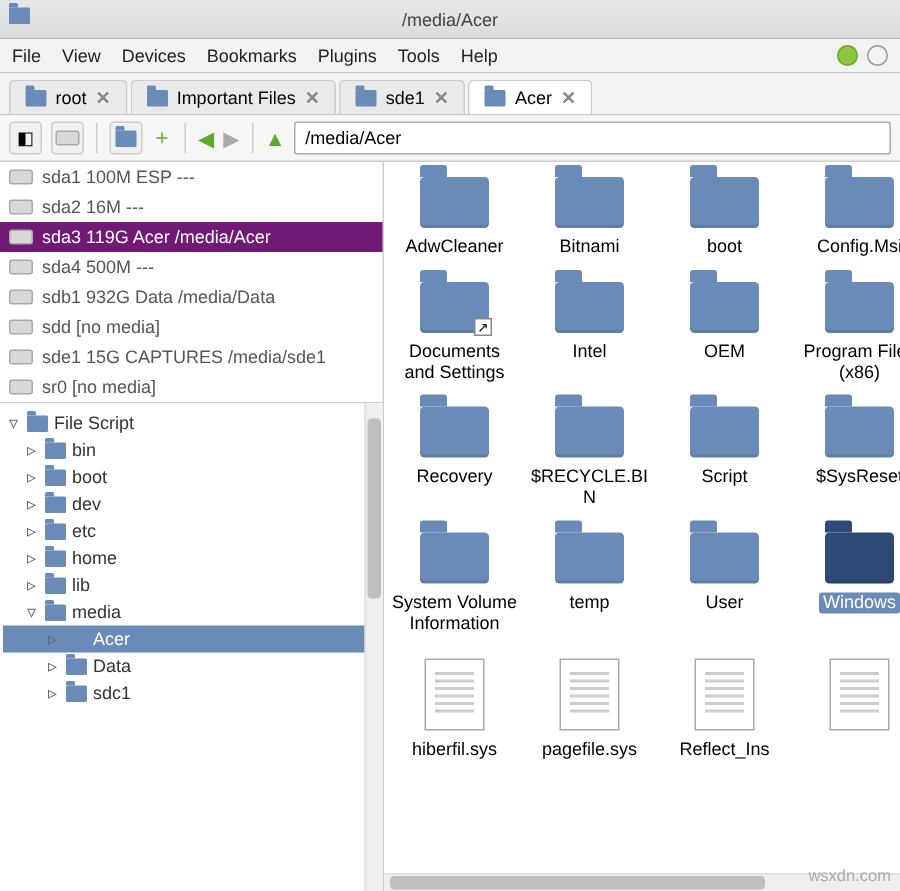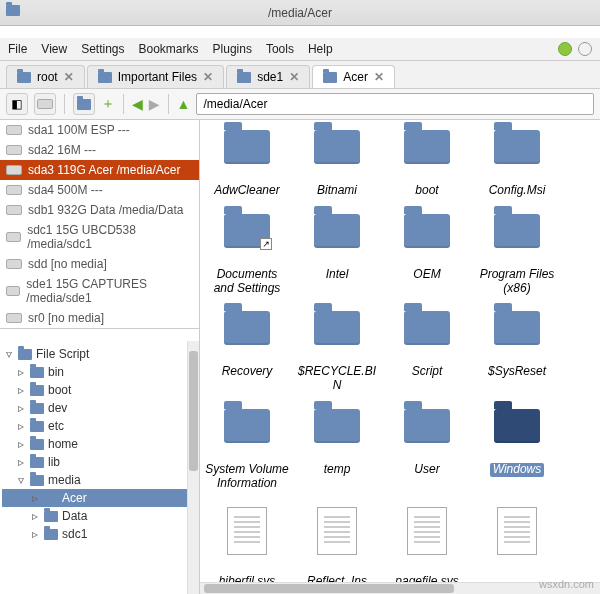--- a/index.html
+++ b/index.html
@@ -1,55 +1,55 @@
 <!DOCTYPE html>
 <html><head>
 <meta charset="utf-8">
 <style>
   * { box-sizing: border-box; font-family: sans-serif; font-size: 12px; }
   body { margin: 0; background: #fff; width: 600px; height: 594px; overflow: hidden; position: relative; }
   .window { display: flex; flex-direction: column; height: 100%; }
   .titlebar { background: linear-gradient(#e7e7e7,#dcdcdc); height: 26px; display: flex; align-items: center; border-bottom: 1px solid #bbb; position: relative; }
   .titlebar .icon { width:16px; height:16px; margin-left:6px; }
   .titlebar .title { position:absolute; left:0; right:0; text-align:center; color:#444; }
-  .menubar { display:flex; gap:14px; padding:4px 8px; border-bottom:1px solid #ccc; background:#f2f2f2; align-items:center;margin-top:12px; }
+  .menubar { display:flex; gap:14px; padding:4px 8px; border-bottom:1px solid #ccc; background:#f2f2f2; align-items:center; }
   .menubar span { color:#222; }
   .menubar .dots { margin-left:auto; display:flex; gap:6px; }
   .dot { width:14px; height:14px; border-radius:50%; border:1px solid #999; }
   .dot.g { background:#8ec641; border-color:#6da82b; }
   .tabs { display:flex; gap:2px; padding:4px 6px 0 6px; background:#f2f2f2; border-bottom:1px solid #ccc; }
   .tab { display:flex; align-items:center; gap:6px; padding:4px 10px; border:1px solid #ccc; border-bottom:none; border-radius:4px 4px 0 0; background:#eaeaea; }
   .tab.active { background:#fff; }
   .tab .close { color:#888; font-weight:bold; }
   .fldr { width:14px; height:11px; background:#6a8bb8; border-radius:1px; position:relative; display:inline-block;}
   .fldr::before { content:""; position:absolute; top:-3px; left:0; width:6px; height:3px; background:#6a8bb8; border-radius:1px 1px 0 0;}
   .toolbar { display:flex; align-items:center; gap:6px; padding:4px 6px; border-bottom:1px solid #ccc; background:#f6f6f6; }
   .tbtn { width:22px; height:22px; border:1px solid #ccc; border-radius:3px; background:#f0f0f0; display:flex; align-items:center; justify-content:center; }
   .sep { width:1px; height:20px; background:#ccc; margin:0 2px;}
   .arrow { font-size:14px; }
   .green { color:#5fa92a; } .grey { color:#aaa; }
   .addr { flex:1; height:22px; border:1px solid #aaa; border-radius:2px; padding:2px 6px; background:#fff; }
   .body { flex:1; display:flex; overflow:hidden; }
-  .left { width:200px; display:flex; flex-direction:column; border-right:1px solid #ccc;gap:12px; }
+  .left { width:256px; display:flex; flex-direction:column; border-right:1px solid #ccc; }
   .devlist { border-bottom:1px solid #ccc; }
   .devrow { display:flex; align-items:center; gap:6px; padding:3px 6px; color:#555; }
-  .devrow.sel { background:#c2410c; color:#fff; }
+  .devrow.sel { background:#701a75; color:#fff; }
   .hdd { width:16px; height:10px; background:#d8d8d8; border:1px solid #aaa; border-radius:2px;}
   .tree { flex:1; overflow:auto; position:relative; padding:4px 2px; background:#fff;}
   .tree .row { display:flex; align-items:center; gap:4px; padding:2px 2px; color:#333;}
   .tree .row.sel { background:#6a8bb8; color:#fff; }
   .tree .exp { width:10px; text-align:center; color:#666;}
   .tree .ind1 { padding-left:14px;} .tree .ind2 { padding-left:28px;}
   .scrollbar { position:absolute; right:0; top:0; bottom:0; width:12px; background:#eee; border-left:1px solid #ddd;}
   .thumb { position:absolute; left:1px; right:1px; top:4px; height:40px; background:#bfbfbf; border-radius:3px;}
   .tree .thumb { top:10px; height:120px;}
   .main { flex:1; overflow:hidden; position:relative; padding:10px 4px 4px 4px;}
   .grid { display:grid; grid-template-columns: repeat(4, 86px); gap:16px 4px; }
   .item { display:flex; flex-direction:column; align-items:center; text-align:center; }
-  .item .lbl { margin-top:20px; line-height:1.15; max-width:84px; word-wrap:break-word;font-style:italic; }
+  .item .lbl { margin-top:6px; line-height:1.15; max-width:84px; word-wrap:break-word; }
   .bigf { width:46px; height:34px; background:#6a8bb8; border-radius:3px; position:relative; box-shadow: inset 0 -2px 0 rgba(0,0,0,.1);}
   .bigf::before { content:""; position:absolute; top:-8px; left:0; width:18px; height:8px; background:#6a8bb8; border-radius:2px 2px 0 0;}
   .bigf.dark { background:#2f4a74;} .bigf.dark::before{background:#2f4a74;}
   .bigf .link { position:absolute; right:-2px; bottom:-2px; width:12px; height:12px; background:#fff; border:1px solid #888; font-size:9px; line-height:10px; text-align:center;}
   .doc { width:40px; height:48px; background:#fff; border:1px solid #aaa; position:relative;}
   .doc::after { content:""; position:absolute; top:8px; left:6px; right:6px; height:2px; background:#ccc; box-shadow:0 5px 0 #ccc,0 10px 0 #ccc,0 15px 0 #ccc,0 20px 0 #ccc,0 25px 0 #ccc;}
   .item.sel .lbl { background:#6a8bb8; color:#fff; padding:0 3px; border-radius:2px;}
   .redbox { position:absolute; border:2px solid #d40000; }
   .watermark { position:absolute; right:6px; bottom:4px; color:#aaa; font-size:11px;}
   .hscroll { position:absolute; left:0; right:0; bottom:0; height:12px; background:#eee; border-top:1px solid #ddd;}
@@ -60,21 +60,21 @@
 
 <div class="window">
   <div class="titlebar">
     <span class="icon"><span class="fldr"></span></span>
     <span class="title">/media/Acer</span>
   </div>
 
   <div class="menubar">
     <span>File</span>
     <span>View</span>
-    <span>Settings</span>
+    <span>Devices</span>
     <span>Bookmarks</span>
     <span>Plugins</span>
     <span>Tools</span>
     <span>Help</span>
     <span class="dots">
       <span class="dot g"></span>
       <span class="dot"></span>
     </span>
   </div>
 
@@ -137,24 +137,20 @@
           <div class="devrow">
             <span class="hdd"></span>
             <span>sda4 500M ---</span>
           </div>
           <div class="devrow">
             <span class="hdd"></span>
             <span>sdb1 932G Data /media/Data</span>
           </div>
           <div class="devrow">
             <span class="hdd"></span>
-            <span>sdc1 15G UBCD538 /media/sdc1</span>
-          </div>
-          <div class="devrow">
-            <span class="hdd"></span>
             <span>sdd [no media]</span>
           </div>
           <div class="devrow">
             <span class="hdd"></span>
             <span>sde1 15G CAPTURES /media/sde1</span>
           </div>
           <div class="devrow">
             <span class="hdd"></span>
             <span>sr0 [no media]</span>
           </div>
@@ -287,25 +283,25 @@
           <div class="item sel">
             <div class="bigf dark"></div>
             <div class="lbl">Windows</div>
           </div>
           <div class="item">
             <div class="doc"></div>
             <div class="lbl">hiberfil.sys</div>
           </div>
           <div class="item">
             <div class="doc"></div>
+            <div class="lbl">pagefile.sys</div>
+          </div>
+          <div class="item">
+            <div class="doc"></div>
             <div class="lbl">Reflect_Ins</div>
-          </div>
-          <div class="item">
-            <div class="doc"></div>
-            <div class="lbl">pagefile.sys</div>
           </div>
           <div class="item">
             <div class="doc"></div>
           </div>
         </div>
       <div class="redbox" style="left:8px; top:476px; width:80px; height:78px;"></div>
 
       <div class="hscroll">
           <div class="thumb"></div>
         </div>

